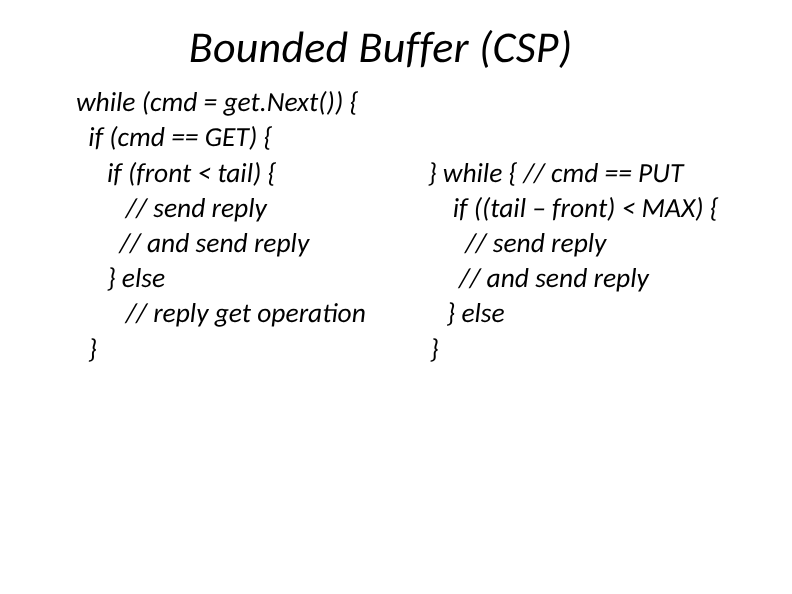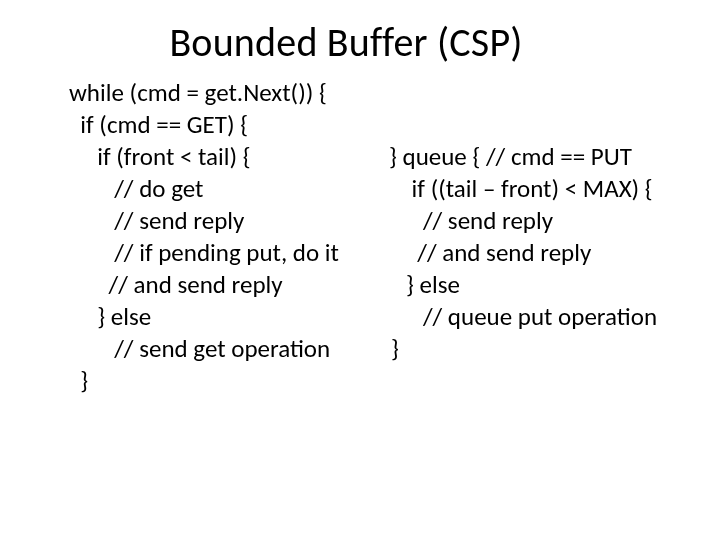--- a/index.html
+++ b/index.html
@@ -10,20 +10,21 @@
     background: #ffffff;
     font-family: Calibri, "Segoe UI", Arial, sans-serif;
     color: #000;
     overflow: hidden;
   }
   .slide {
     width: 692px;
     height: 540px;
     position: relative;
     box-sizing: border-box;
+    font-style: italic;
   }
   .title {
     text-align: center;
     font-size: 40px;
     font-weight: 400;
     padding-top: 18px;
     padding-bottom: 10px;
     letter-spacing: 0.2px;
   }
   .body {
@@ -53,31 +54,28 @@
 </head>
 <body>
 
 <div class="slide">
   <div class="title">Bounded Buffer (CSP)</div>
   <div class="body">
     <div class="col-left">
       <div class="line">while (cmd = get.Next()) {</div>
       <div class="line">  if (cmd == GET) {</div>
       <div class="line">     if (front &lt; tail) {</div>
-      <div class="line">        // do get</div>
       <div class="line">        // send reply</div>
-      <div class="line">        // if pending put, do it</div>
       <div class="line">       // and send reply</div>
       <div class="line">     } else</div>
-      <div class="line">        // send get operation</div>
+      <div class="line">        // reply get operation</div>
       <div class="line">  }</div>
     </div>
     <div class="col-right">
-      <div class="line">} queue { // cmd == PUT</div>
+      <div class="line">} while { // cmd == PUT</div>
       <div class="line">    if ((tail – front) &lt; MAX) {</div>
       <div class="line">      // send reply</div>
       <div class="line">     // and send reply</div>
       <div class="line">   } else</div>
-      <div class="line">      // queue put operation</div>
       <div class="line closer">}</div>
     </div>
   </div>
 </div>
 
 </body></html>

